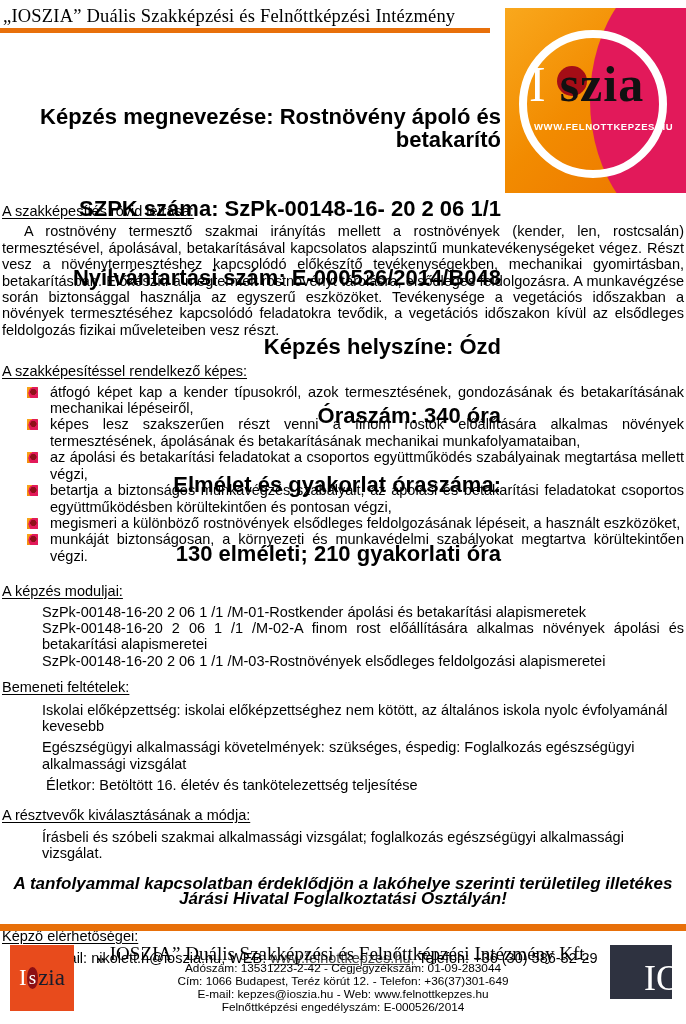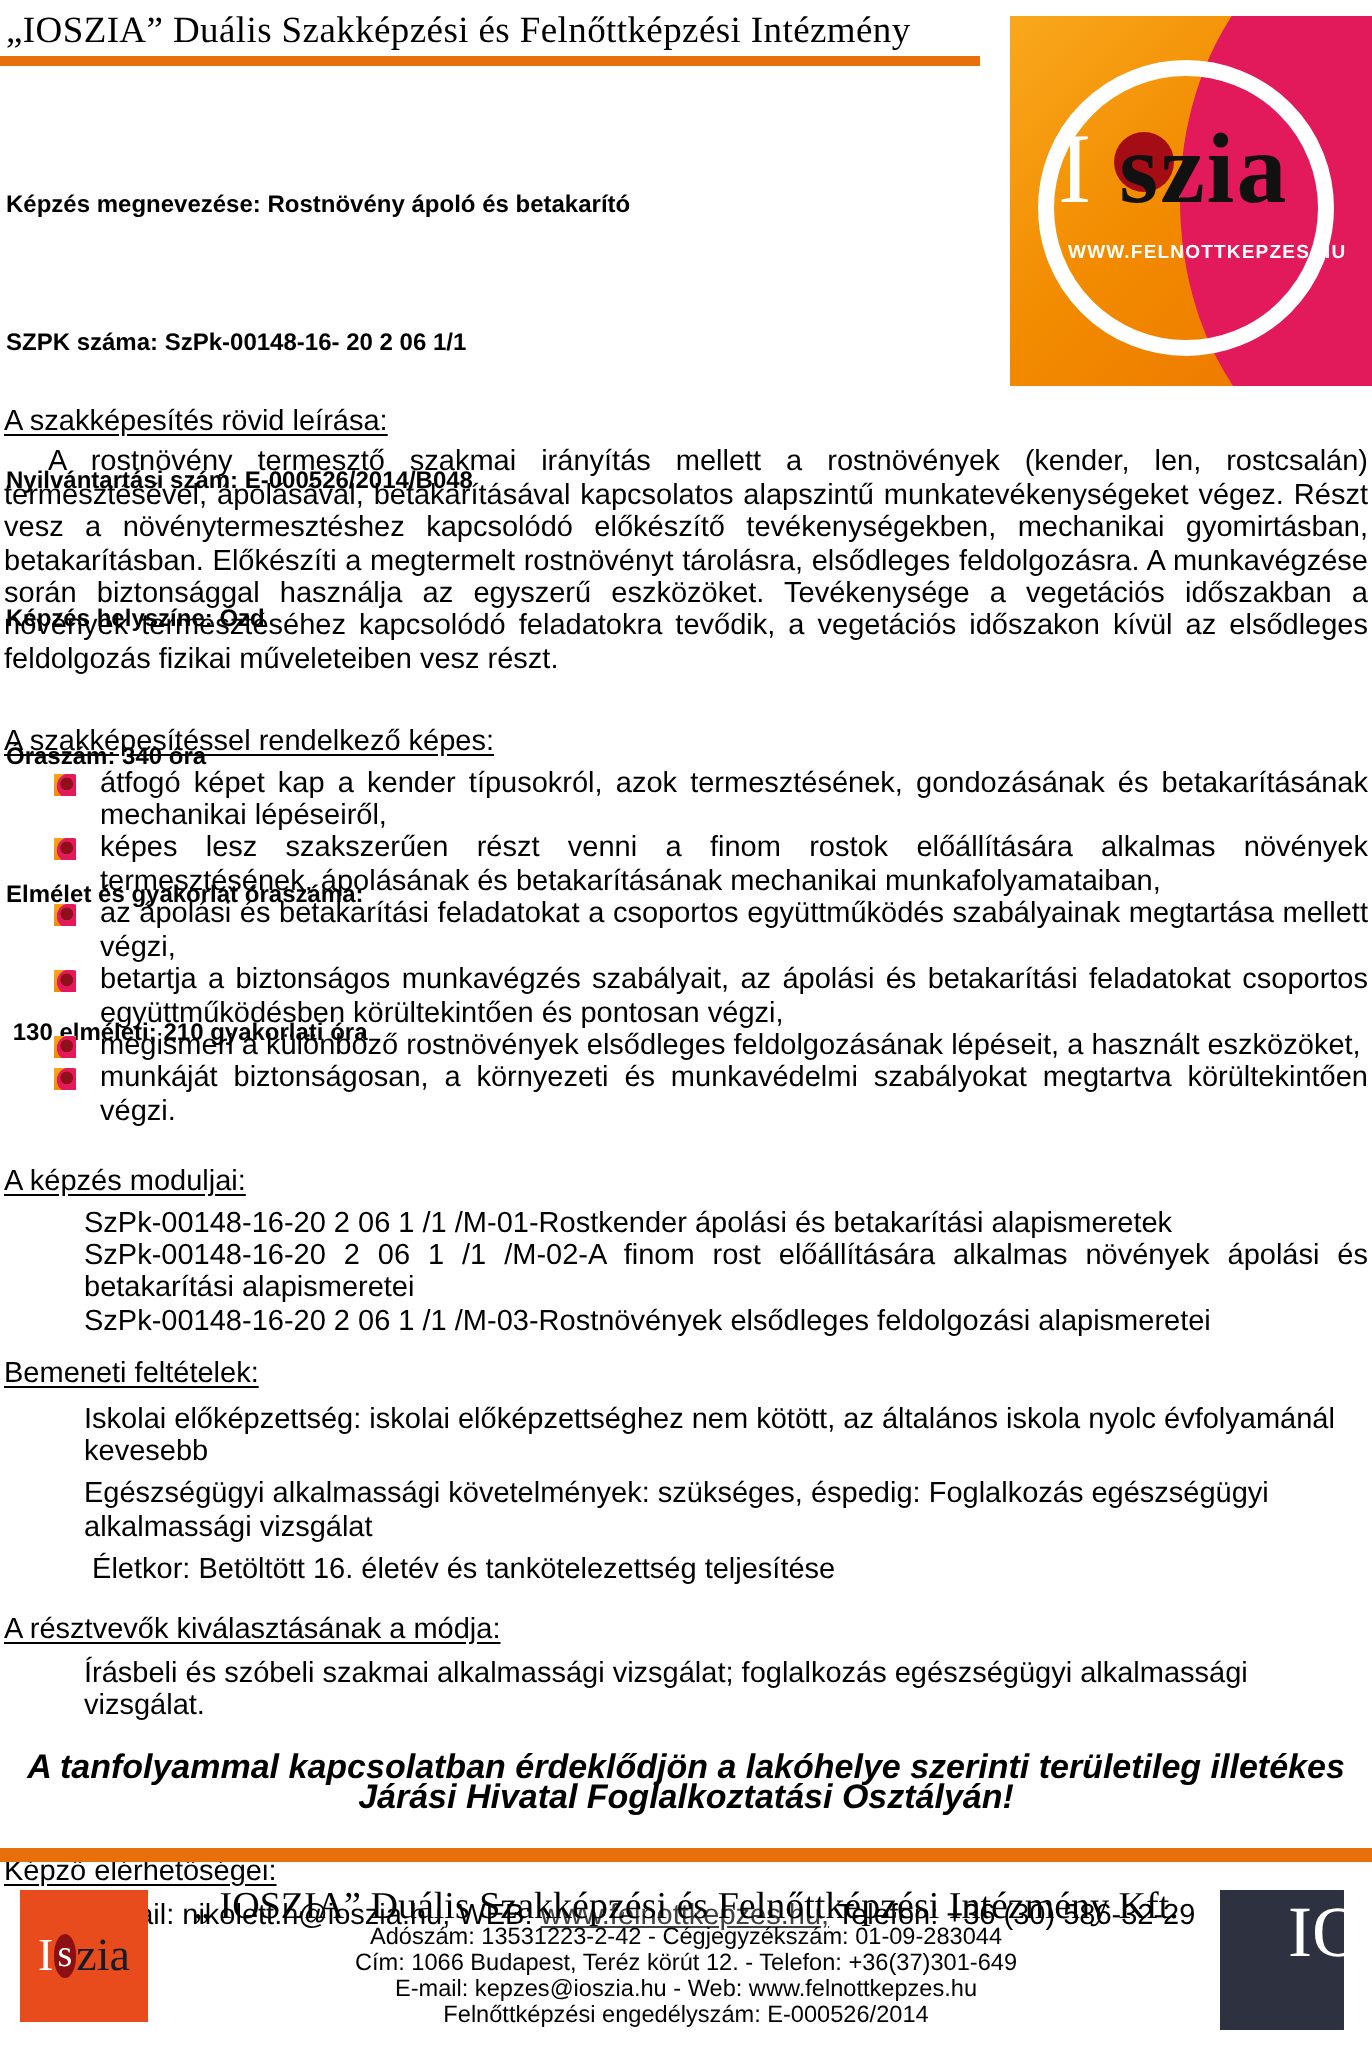--- a/index.html
+++ b/index.html
@@ -10,22 +10,22 @@
   }
   
   .org-title {
     position:absolute; top:6px; left:3px;
     font-family:"Liberation Serif", serif; font-size:18.5px; letter-spacing:0.2px;
   }
   .header-rule {
     position:absolute; top:28px; left:0; width:490px; height:5px; background:#E8700A;
   }
   .info-block {
-    position:absolute; top:45px; left:3px; width:498px;
-    font-weight:bold; font-size:12px; line-height:23px; white-space:pre-wrap;
+    position:absolute; top:59px; left:3px; width:498px;
+    font-weight:bold; font-size:22px; line-height:23px; white-space:pre-wrap;text-align:right;
   }
   
   .logo { position:absolute; top:8px; left:505px; width:188px; height:185px; overflow:hidden;
     background:linear-gradient(135deg,#f9a81d 0%,#f28b00 45%,#ec7300 100%); }
   .logo-blob { position:absolute; left:85px; top:-48px; width:210px; height:280px;
     border-radius:50%; background:#e2195a; }
   .logo-ring { position:absolute; left:14px; top:22px; width:148px; height:148px;
     border:8px solid #fff; border-radius:50%; }
   .logo-dot { position:absolute; left:52px; top:58px; width:30px; height:30px;
     border-radius:50%; background:#a50d16; }
@@ -64,22 +64,22 @@
   .contact-line .weblink { text-decoration:underline; color:#404040; cursor:pointer; }
   
   .footer-bar { position:absolute; top:924px; left:0; width:686px; height:7px; background:#E8700A; }
   .footer-logo-left { position:absolute; top:945px; left:10px; width:64px; height:66px;
     background:#E84B1C; display:flex; align-items:center; justify-content:center;
     font-family:"Liberation Serif", serif; font-size:23px; }
   .footer-logo-left .fi { color:#fff; }
   .footer-logo-left .fs { background:#8c0f14; color:#fff; border-radius:50%; padding:0 2px;
     font-size:19px; }
   .footer-logo-left .fzia { color:#171c2b; }
-  .footer-logo-right { position:absolute; top:945px; left:610px; width:62px; height:70px;
-    background:#2E3240; display:flex; align-items:flex-start; justify-content:center;
+  .footer-logo-right { position:absolute; top:945px; left:610px; width:62px; height:54px;
+    background:#2E3240; display:flex; align-items:flex-end; justify-content:center;
     font-family:"Liberation Serif", serif; font-size:36px; color:#fff;padding-left:44px; }
   .footer-center { position:absolute; top:948px; left:95px; width:496px; text-align:center;
     font-size:11.8px; line-height:12.4px; }
   .footer-center .fline { margin-bottom:0.5px; }
   .footer-center .fline:first-child {
     font-family:"Liberation Serif", serif; font-size:19px; margin-bottom:2px; }
 </style>
 </head>
 <body>
 

